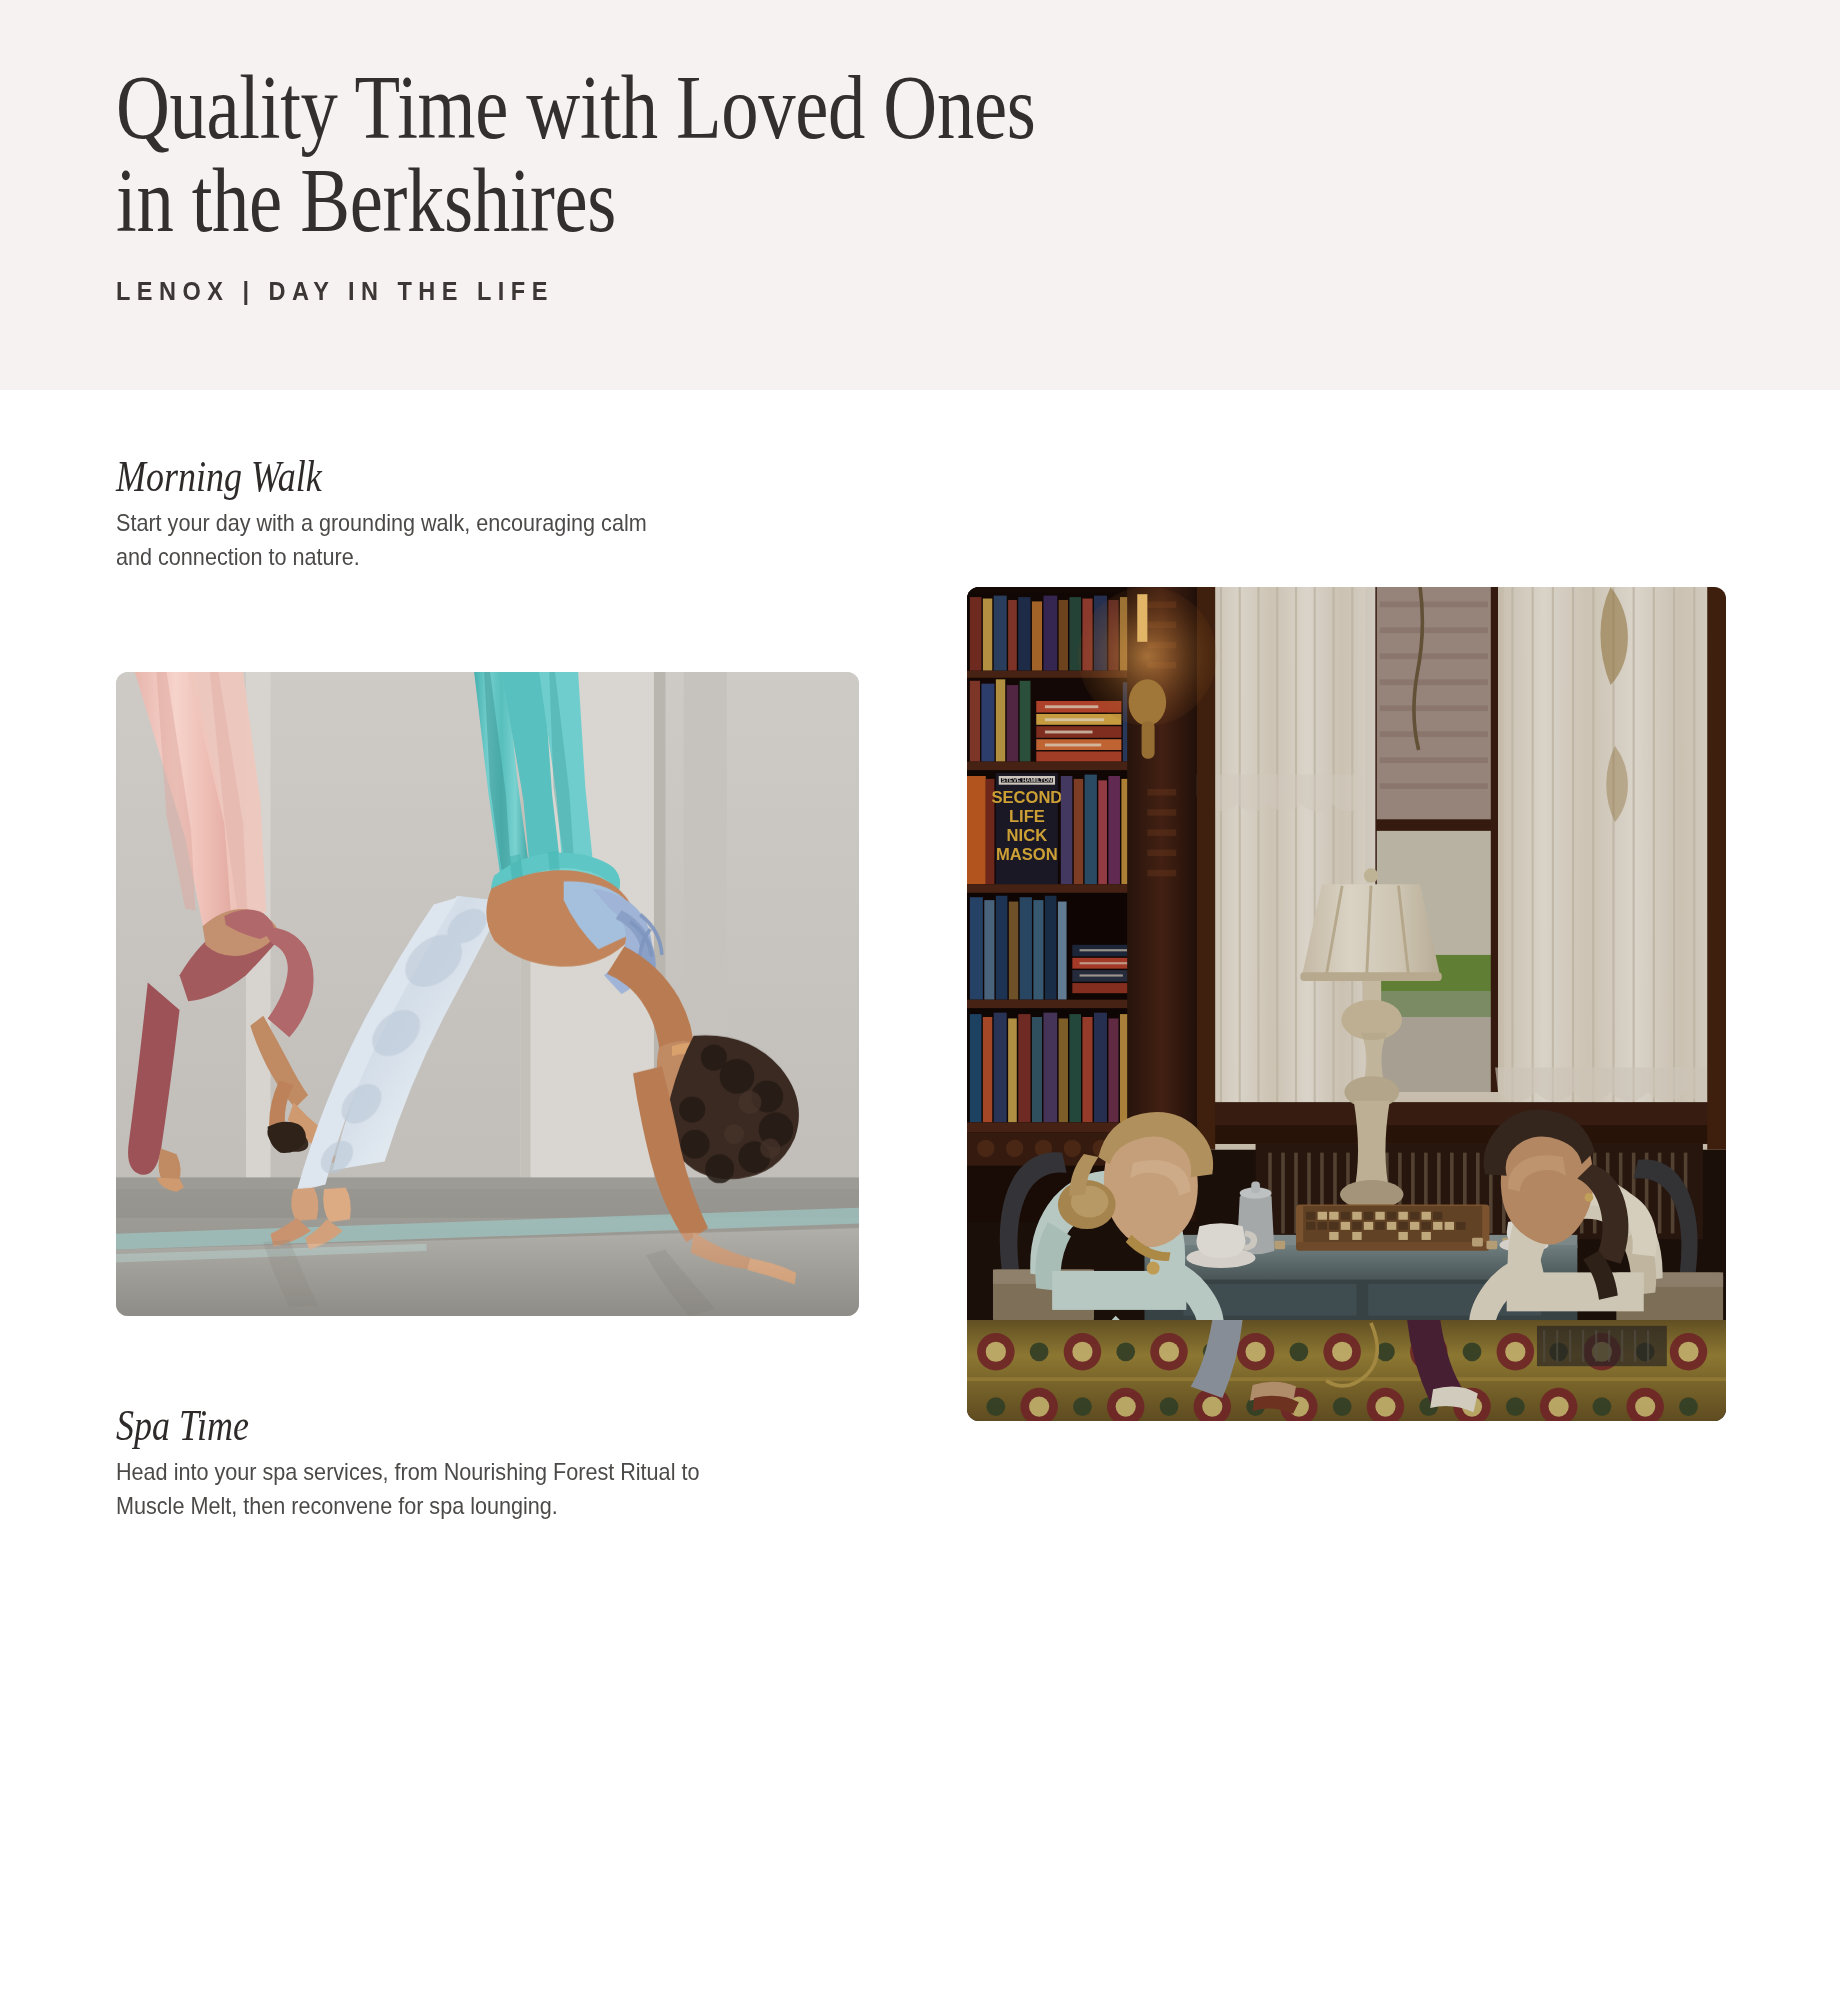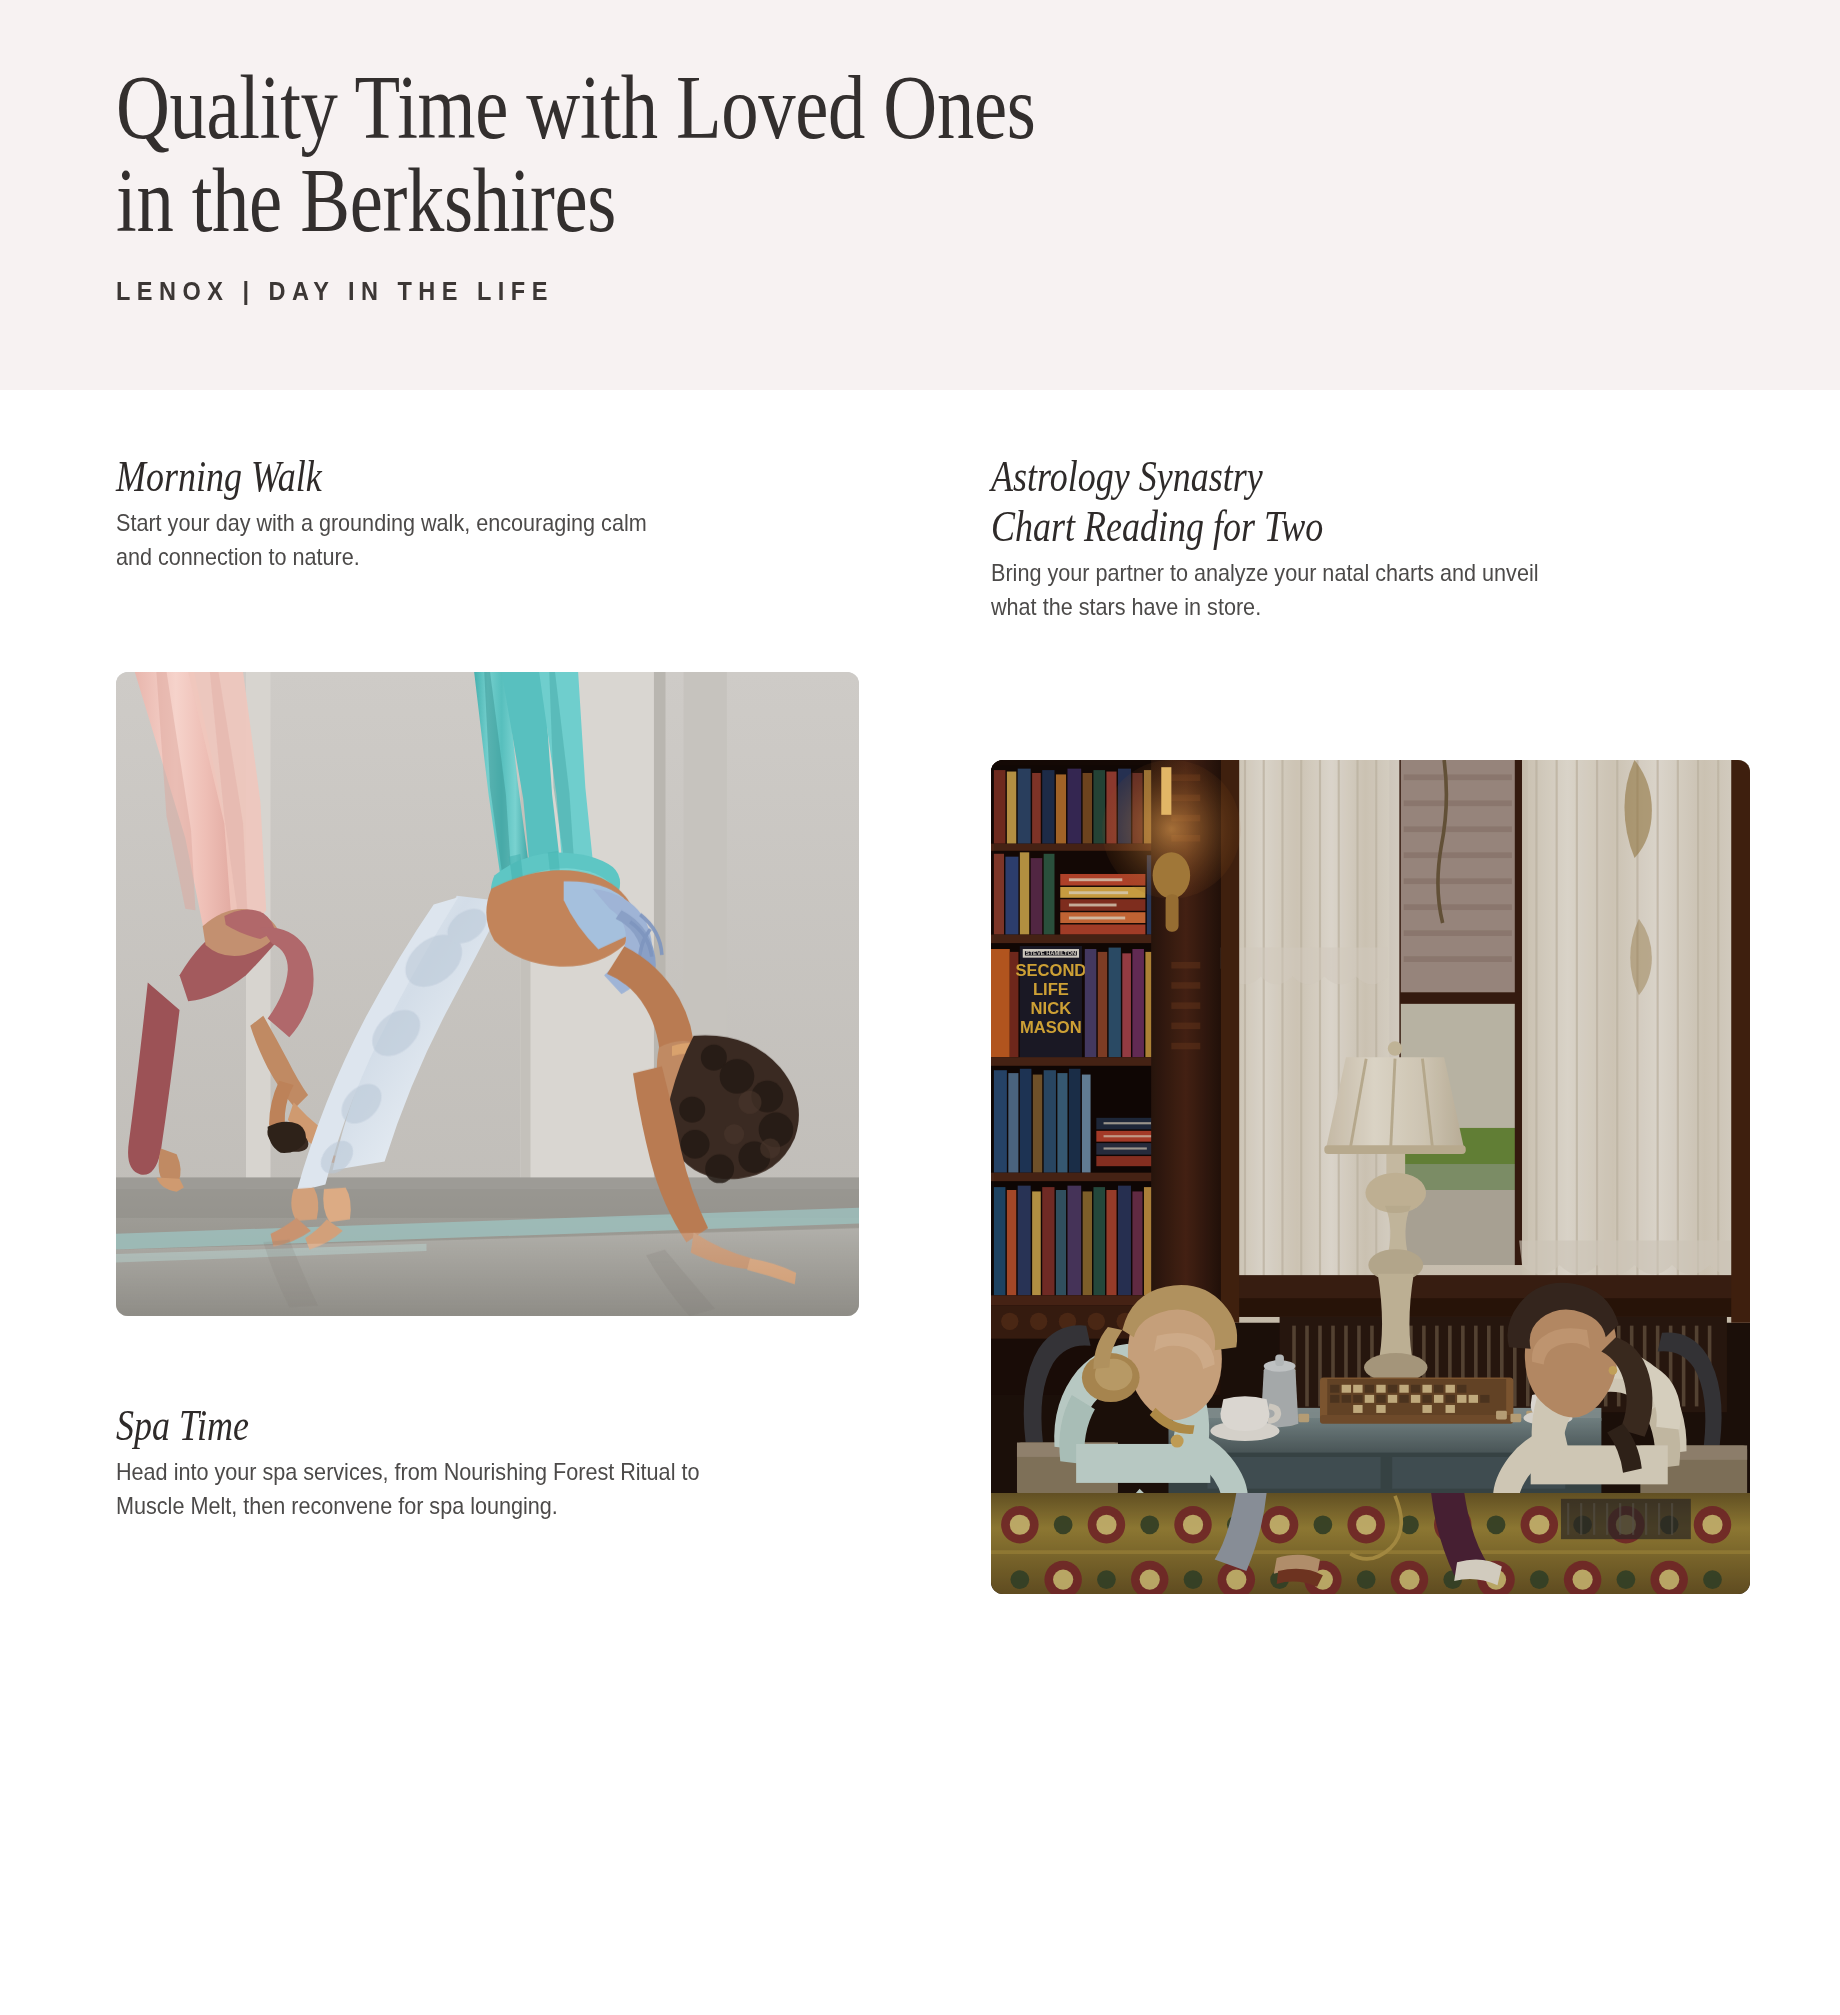--- a/index.html
+++ b/index.html
@@ -52,21 +52,20 @@
   
   .content {
     position: relative;
     padding: 0;
   }
   .columns {
     display: flex;
     align-items: flex-start;
     padding-left: 116px;
     padding-top: 0px;
-    gap: 24px;
   }
   .col {
     width: 743px;
   }
   .col-left { margin-right: 108px; }
 
   .block { margin-bottom: 0; }
 
   h2.item-title {
     font-family: "Liberation Serif", serif;
@@ -299,26 +298,20 @@
         <p class="item-desc">Head into your spa services, from Nourishing Forest Ritual to
 Muscle Melt, then reconvene for spa lounging.</p>
       </div>
 
     </div>
 
     <div class="col col-right">
 
       <div style="height:61px"></div>
 
-      <div class="block">
-        <h2 class="item-title">Astrology Synastry
-Chart Reading for Two</h2>
-        <p class="item-desc">Bring your partner to analyze your natal charts and unveil
-what the stars have in store.</p>
-      </div>
 
       <div class="spacer-lg"></div>
 
 
       <div class="spacer-md"></div>
 
 
       <div class="photo photo-library">
         <svg viewBox="0 0 1052 1156" preserveAspectRatio="xMidYMid slice">
           <defs>

